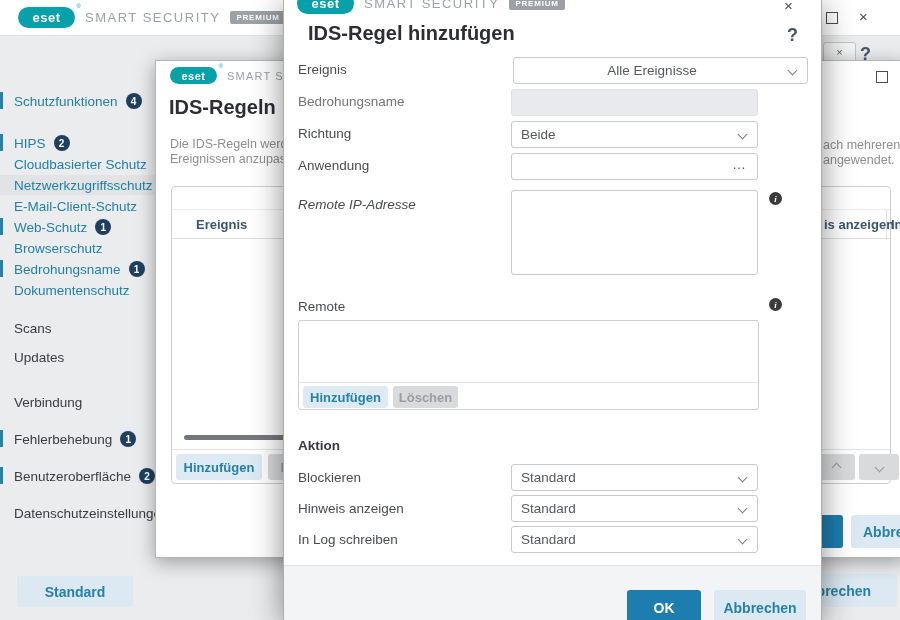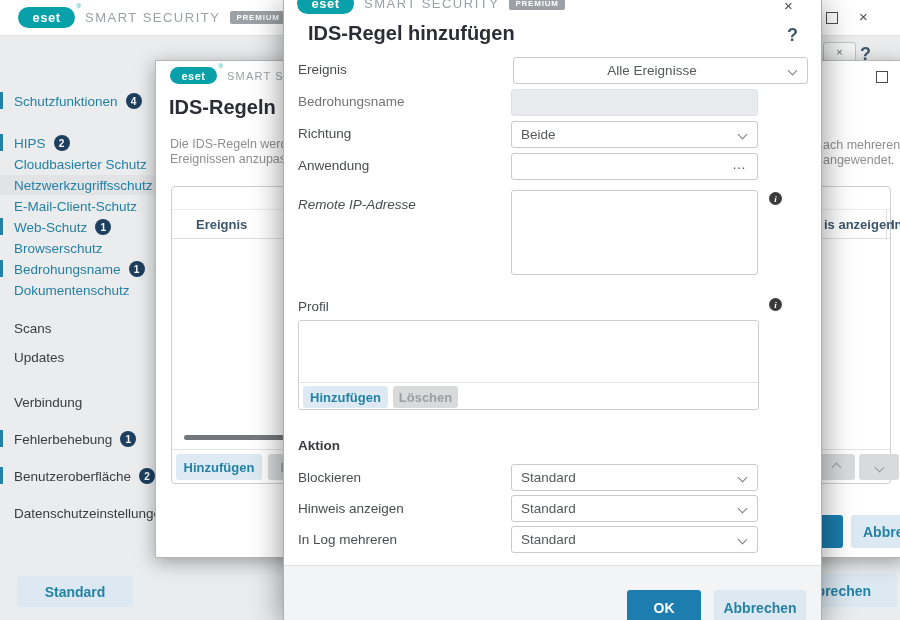--- a/index.html
+++ b/index.html
@@ -232,21 +232,21 @@
     <span class="flabel" style="top:158px;">Anwendung</span>
     <input class="tbox" style="left: 227px; top: 153px; width: 247px; padding-right: 30px;">
     <span class="abs" style="left:448px; top:156px; color:#55585c; font-size:14px; letter-spacing:1px;">…</span>
 
     <span class="flabel" style="top:197px;font-style:italic;">Remote IP-Adresse</span>
     <textarea class="area" style="left: 227px; top: 190px; width: 247px; height: 85px;"></textarea>
     <div class="infoicon abs" style="left:485px; top:192px;">
       <span>i</span>
     </div>
 
-    <span class="flabel" style="top:299px;">Profil</span>
+    <span class="flabel" style="top:299px;">Remote</span>
     <div class="infoicon abs" style="left:485px; top:298px;">
       <span>i</span>
     </div>
     <div class="listbox">
       <div class="sep"></div>
       <div class="btn btn-small-add abs" style="left:4px; top:65px; width:85px; height:22px;">Hinzufügen</div>
       <div class="btn btn-gray abs" style="left:94px; top:65px; width:65px; height:22px;">Löschen</div>
     </div>
 
     <span class="flabel" style="top:438px; font-weight:bold; color:#3a3a40;">Aktion</span>
@@ -256,21 +256,21 @@
       <span>Standard</span>
       <span class="chev-down"></span>
     </div>
 
     <span class="flabel" style="top:501px;">Hinweis anzeigen</span>
     <div class="select" style="left:227px; top:495px; width:247px;">
       <span>Standard</span>
       <span class="chev-down"></span>
     </div>
 
-    <span class="flabel" style="top:532px;">In Log mehreren</span>
+    <span class="flabel" style="top:532px;">In Log schreiben</span>
     <div class="select" style="left:227px; top:526px; width:247px;">
       <span>Standard</span>
       <span class="chev-down"></span>
     </div>
 
     <div class="front-footer">
       <div class="btn btn-primary abs" style="left:343px; top:24px; width:74px; height:35px;">OK</div>
       <div class="btn btn-light abs" style="left:430px; top:24px; width:92px; height:35px;">Abbrechen</div>
     </div>
   </div>

